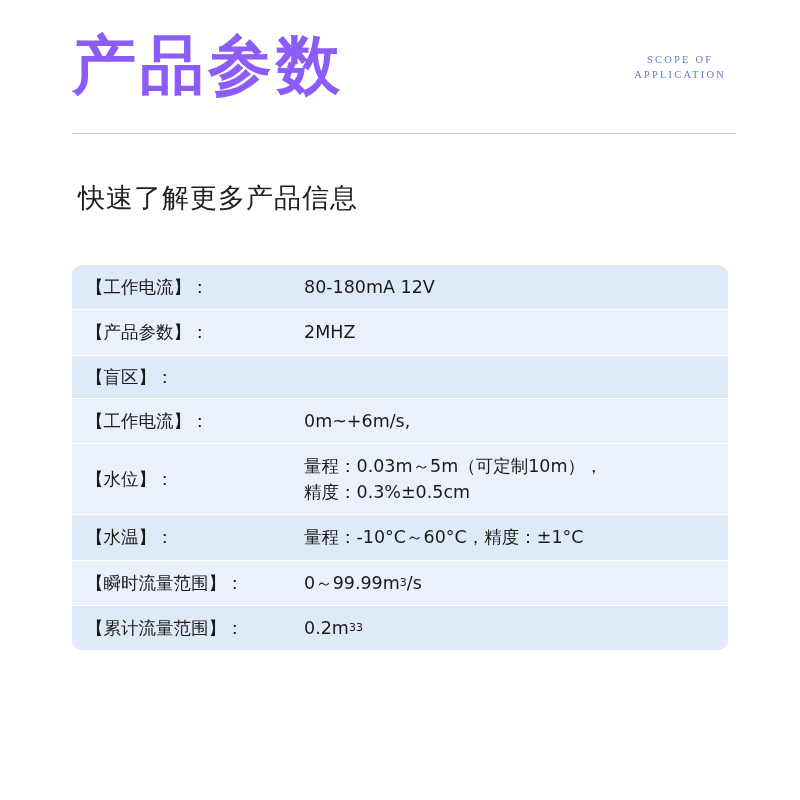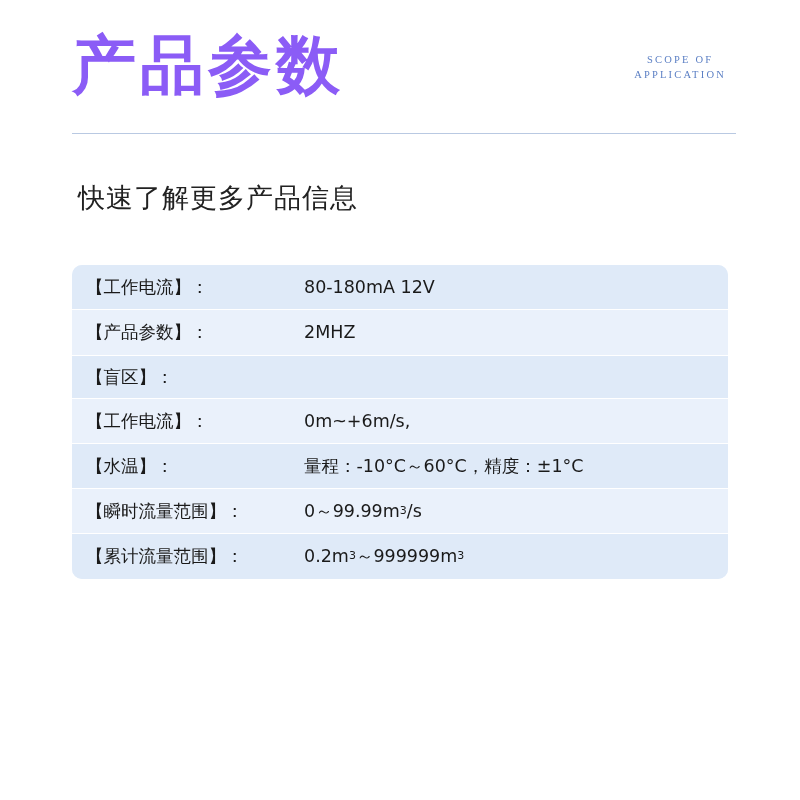--- a/index.html
+++ b/index.html
@@ -157,30 +157,35 @@
     <div class="spec-row alt">
       <div class="spec-label">【盲区】：</div>
     </div>
 
     <div class="spec-row">
       <div class="spec-label">【工作电流】：</div>
       <div class="spec-value">0m~+6m/s,</div>
     </div>
 
 
+    <div class="spec-row tall">
+      <div class="spec-label">【水位】：</div>
+      <div class="spec-value">量程：0.03m～5m（可定制10m），
+精度：0.3%±0.5cm</div>
+    </div>
 
     <div class="spec-row alt">
       <div class="spec-label">【水温】：</div>
       <div class="spec-value">量程：-10°C～60°C，精度：±1°C</div>
     </div>
 
     <div class="spec-row">
       <div class="spec-label">【瞬时流量范围】：</div>
       <div class="spec-value"><span>0～99.99m</span><sup>3</sup><span>/s</span></div>
     </div>
 
     <div class="spec-row alt">
       <div class="spec-label">【累计流量范围】：</div>
-      <div class="spec-value"><span>0.2m</span><sup>3</sup><span>～999999m</span><sup>3</sup></div>
+      <div class="spec-value"><span>0.2m</span><sup>3</sup><sup>3</sup></div>
     </div>
 
   </div>
 </div>
 
 </body></html>

